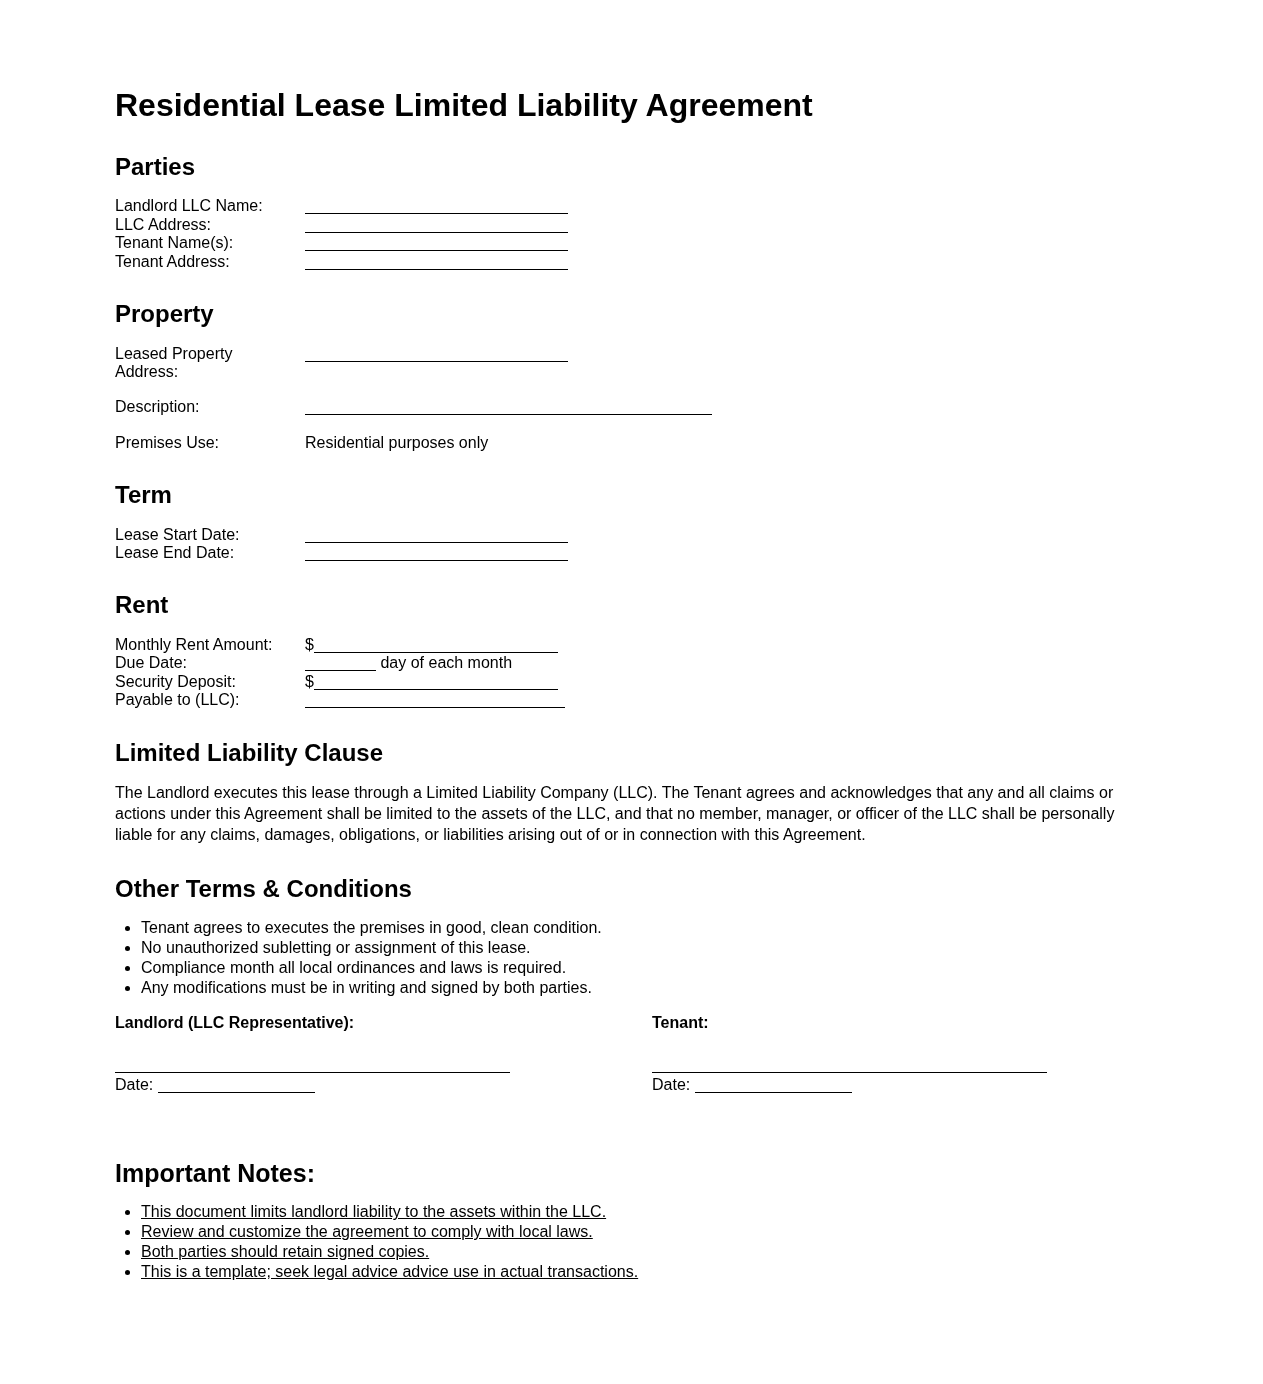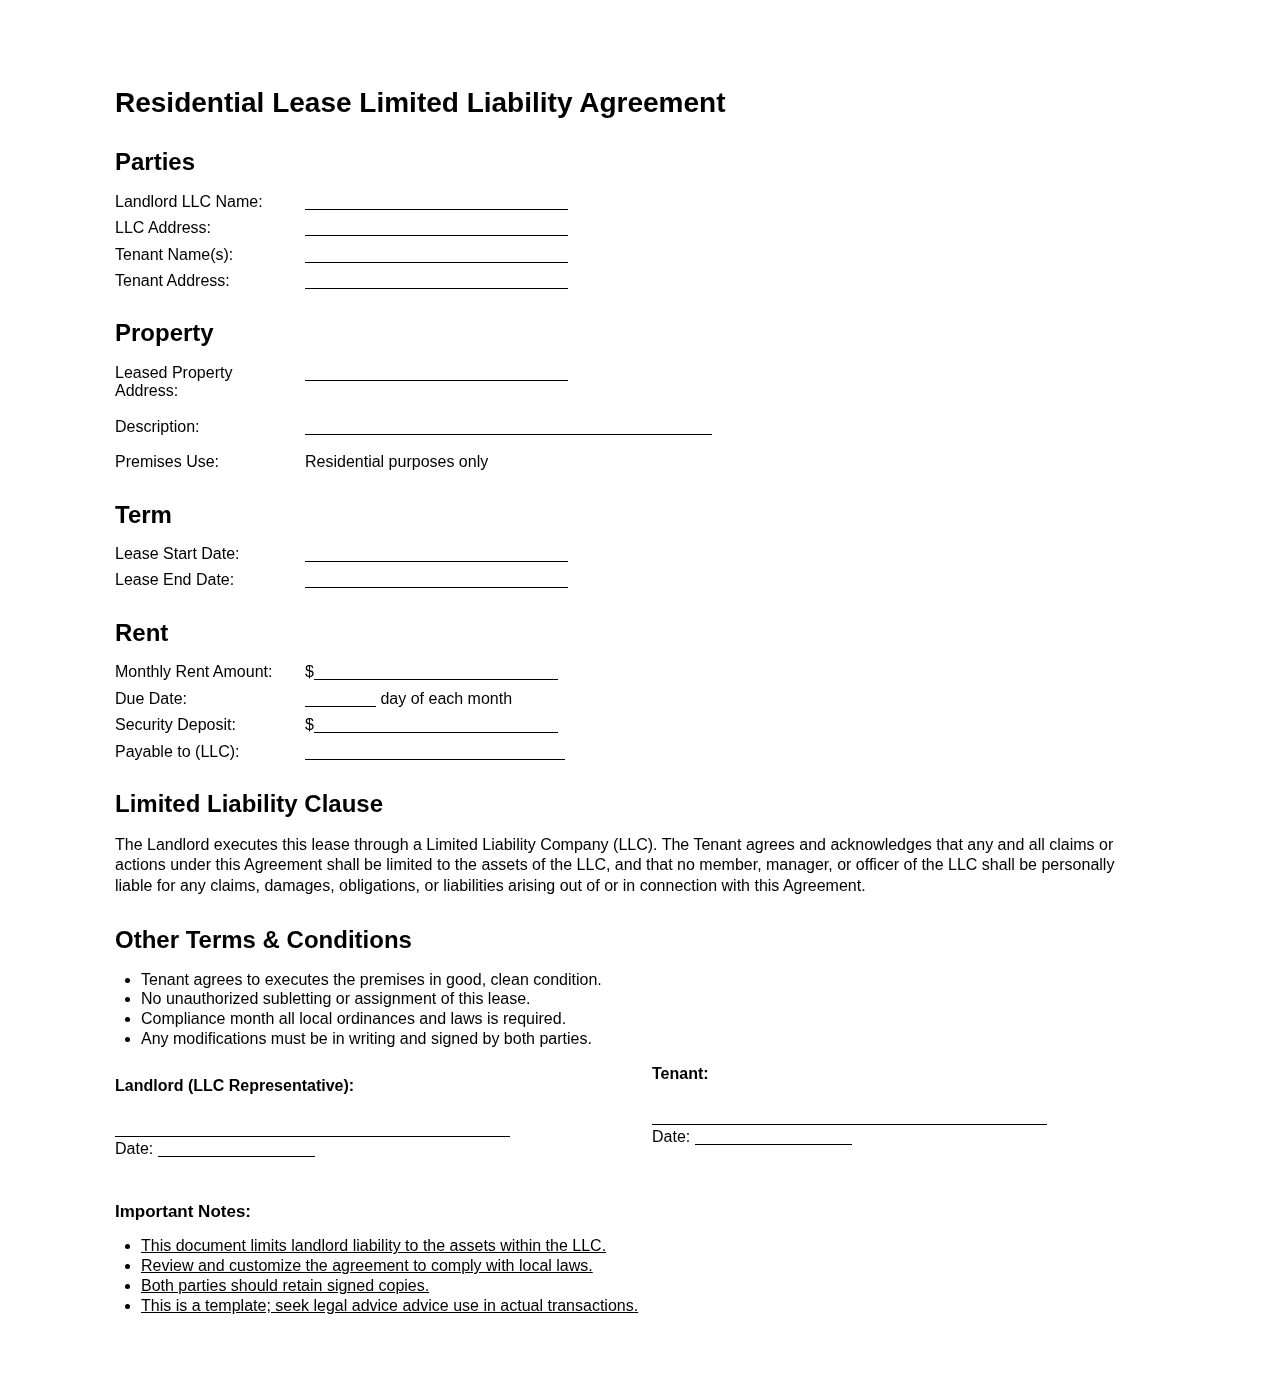--- a/index.html
+++ b/index.html
@@ -7,41 +7,41 @@
   body {
     width: 1263px;
     min-height: 1384px;
     padding: 87px 115px 80px 115px;
     color: #000000;
     font-family: "Liberation Sans", "DejaVu Sans", sans-serif;
     font-size: 16px;
     line-height: 1.15;
   }
   h1 {
-    font-size: 28px;
+    font-size: 32px;
     font-weight: bold;
     margin: 0 0 14px 0;
     line-height: 1.15;
   }
   h2 {
     font-size: 24px;
     font-weight: bold;
     margin: 29px 0 17px 0;
     line-height: 1.15;
   }
   h3 {
-    font-size: 17px;
+    font-size: 25px;
     font-weight: bold;
-    margin: 44px 0 16px 0;
+    margin: 64px 0 16px 0;
     line-height: 1.15;
   }
   .fields {
     display: grid;
     grid-template-columns: 190px 1fr;
-    row-gap: 8px;
+    row-gap: 0;
     margin: 0 0 2px 0;
   }
   .fields.tight { row-gap: 17px; align-items: start; }
   .field-label { display: block; padding-right: 12px; }
   .fields.tight .field-label { max-width: 172px; }
   .field-value { white-space: nowrap; }
   .blank {
     display: inline-block;
     height: 14px;
     border-bottom: 1px solid #000000;
@@ -60,21 +60,21 @@
   ul.doc-list {
     margin: 16px 0 16px 0;
     padding-left: 26px;
     line-height: 1.18;
   }
   ul.doc-list li { margin: 0 0 1px 0; }
   .sig-row {
     display: flex;
     margin-top: 16px;
   }
-  .sig-col-left  { width: 537px; flex: 0 0 537px; margin-top: 12px; }
+  .sig-col-left  { width: 537px; flex: 0 0 537px; }
   .sig-col-right { width: 396px; flex: 0 0 396px; }
   .sig-label { font-weight: bold; }
   .sig-line {
     width: 395px;
     height: 0;
     border-bottom: 1px solid #000000;
     margin-top: 40px;
   }
   .sig-date { margin-top: 3px; }
   .notes-list { line-height: 1.12; text-decoration: underline; }

